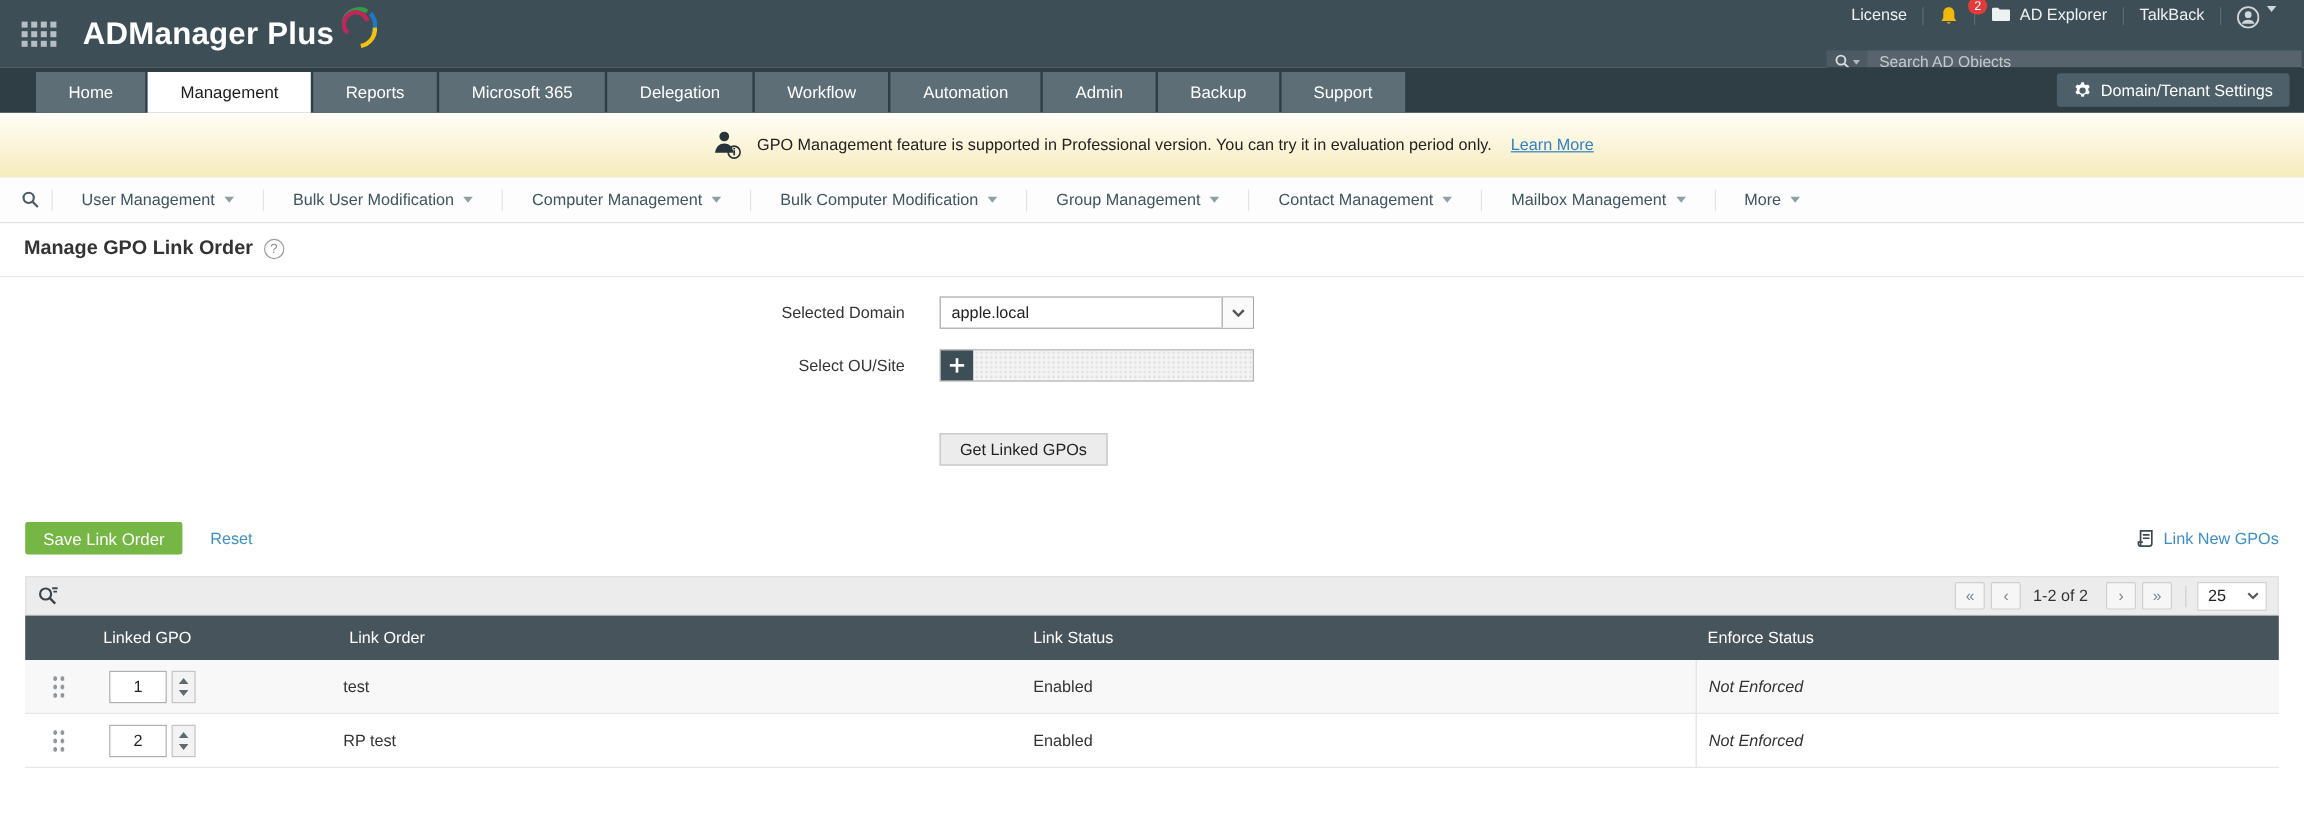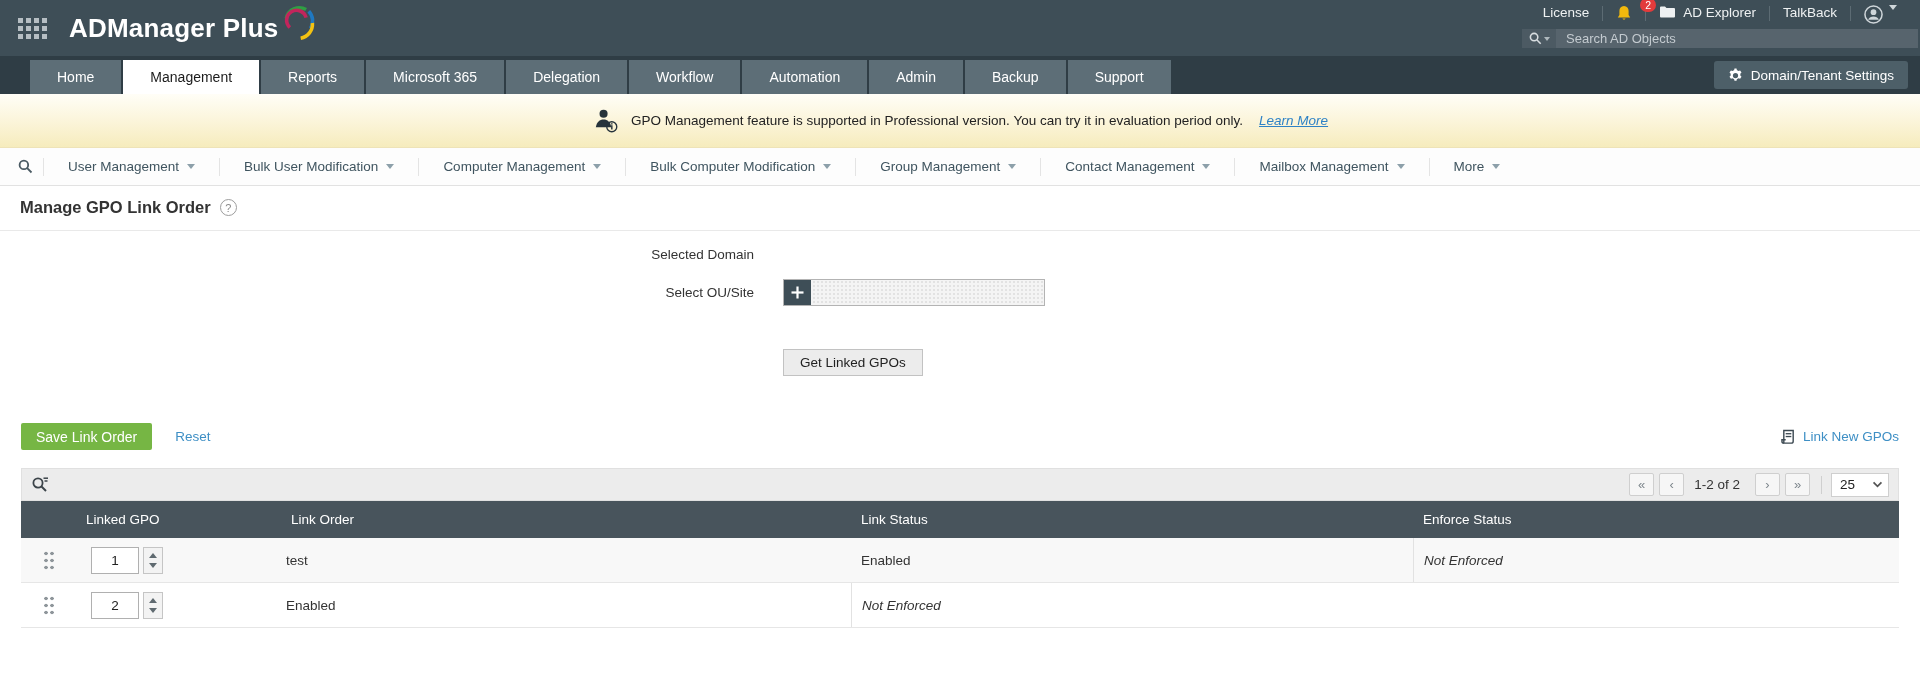--- a/index.html
+++ b/index.html
@@ -14,41 +14,41 @@
   .logo-text { color:#fff; font-size:26px; font-weight:bold; letter-spacing:.2px; }
   .logo-swirl { margin-left:2px; margin-top:-10px; }
   .top-right { position:absolute; top:0; right:10px; height:26px; display:flex; align-items:center; }
   .top-item { display:flex; color:#eef1f2; font-size:13.5px; padding:0 13px; cursor:pointer; height:16px; }
   .top-sep { width:1px; height:15px; background:#5c6b73; }
   .bell-wrap { position:relative; display:flex; align-items:center; }
   .badge { position:absolute; top:-7px; right:-11px; background:#e23b3b; color:#fff; font-size:10.5px;
            min-width:16px; height:14px; border-radius:8px; display:grid; place-items:center; padding:0 3px; }
   .avatar-caret { width:0; height:0; border-left:4px solid transparent; border-right:4px solid transparent;
                   border-top:5px solid #cfd6da; margin-left:6px; }
-  .search-bar { position:absolute; top:29px; right:2px; width:396px; height:19px; display:flex; }
+  .search-bar { position:absolute; top:42px; right:2px; width:396px; height:19px; display:flex; }
   .search-iconbox { width:34px; background:#4c5a63; display:flex; align-items:center; justify-content:center; cursor:pointer; }
   .search-iconbox .mini-caret { width:0; height:0; border-left:3px solid transparent; border-right:3px solid transparent;
                                  border-top:4px solid #aeb8bd; margin-left:2px; }
   .search-input { flex:1; background:#57646d; border:none; outline:none; color:#ccd3d7; font-size:13px; padding:0 10px;
                   font-family:"Liberation Sans",sans-serif; }
   .search-input::placeholder { color:#c4cbd0; opacity:1; }
 
   
   .tabrow { position:relative; height:38px; background:#2f3d45; display:flex; align-items:flex-end; padding-left:30px; gap:2px; }
   .tab { height:34px; background:#5d6e77; color:#fff; font-size:14px; display:flex; align-items:center;
          padding:0 27px; cursor:pointer; }
   .tab.active { background:#fff; color:#1b1b1b;margin-top:25px; }
   .domain-btn { position:absolute; right:12px; top:5px; height:28px; background:#4d5f68; border:none; border-radius:3px;
                 color:#fff; font-size:13.5px; display:flex; align-items:center; gap:8px; padding:0 14px; cursor:pointer; }
 
   
   .banner { height:54px; background:linear-gradient(180deg,#fffef7 0%,#fbf4d8 55%,#f6ecbd 100%);
             border-bottom:1px solid #eee3b8; display:flex; align-items:center; justify-content:center; gap:12px; }
   .banner-text { font-size:13.5px; color:#222; }
-  .banner-link { font-size:13.5px; color:#2e82c6; text-decoration:underline; cursor:pointer; margin-left:4px;font-style:italic; }
+  .banner-link { font-size:13.5px; color:#2e82c6; text-decoration:underline; cursor:pointer; margin-left:4px; }
 
   
   .subnav { height:38px; background:#fdfdfd; border-bottom:1px solid #e2e2e2; display:flex; align-items:center; padding-left:8px; }
   .subnav-search { padding:0 10px; display:flex; align-items:center; cursor:pointer; }
   .subnav-item { display:flex; align-items:center; font-size:13.5px; color:#3f545f; padding:0 24px;
                  border-left:1px solid #e4e4e4; height:18px; cursor:pointer; white-space:nowrap; }
   .subnav-item .caret { width:0; height:0; border-left:4px solid transparent; border-right:4px solid transparent;
                         border-top:5px solid #8da0aa; margin-left:8px; }
 
   
@@ -261,20 +261,28 @@
 </div>
 
 <div class="title-row">
   <span class="page-title">Manage GPO Link Order</span>
   <span class="help-icon">?</span>
 </div>
 
 <div class="form-area">
   <div class="form-row">
     <div class="form-label">Selected Domain</div>
+    <div class="control select-box">
+      <span class="val">apple.local</span>
+      <span class="select-chevbox">
+        <svg width="12" height="8" viewBox="0 0 12 8">
+          <polyline points="1.5,1.5 6,6 10.5,1.5" fill="none" stroke="#555" stroke-width="2"></polyline>
+        </svg>
+      </span>
+    </div>
   </div>
   <div class="form-row">
     <div class="form-label">Select OU/Site</div>
     <div class="control ou-box">
       <button class="plus-btn">
         <svg width="13" height="13" viewBox="0 0 13 13">
           <rect x="5.4" y="0.5" width="2.2" height="12" fill="#fff"></rect>
           <rect x="0.5" y="5.4" width="12" height="2.2" fill="#fff"></rect>
         </svg>
       </button>
@@ -349,16 +357,17 @@
     <div class="cell drag">
         <span class="drag-handle"></span>
       </div>
     <div class="cell order">
       <input class="spin-input" value="2" style="">
       <span class="stepper">
         <i class="tri-up"></i>
         <i class="tri-down"></i>
       </span>
     </div>
+    <div class="cell">RP test</div>
     <div class="cell">Enabled</div>
     <div class="cell enforce">Not Enforced</div>
   </div>
 </div>
 
 </body></html>

